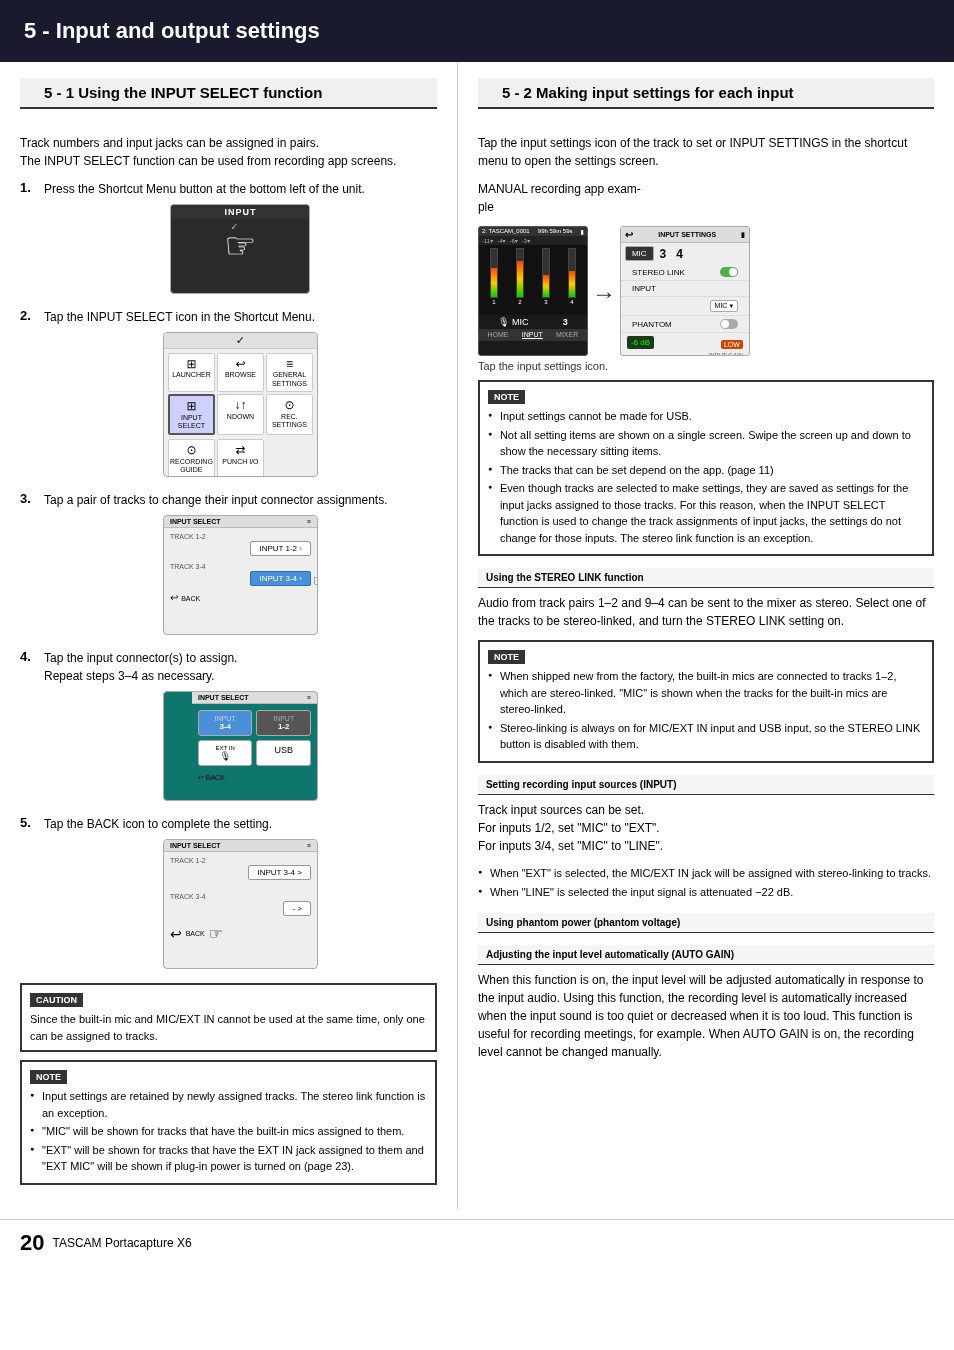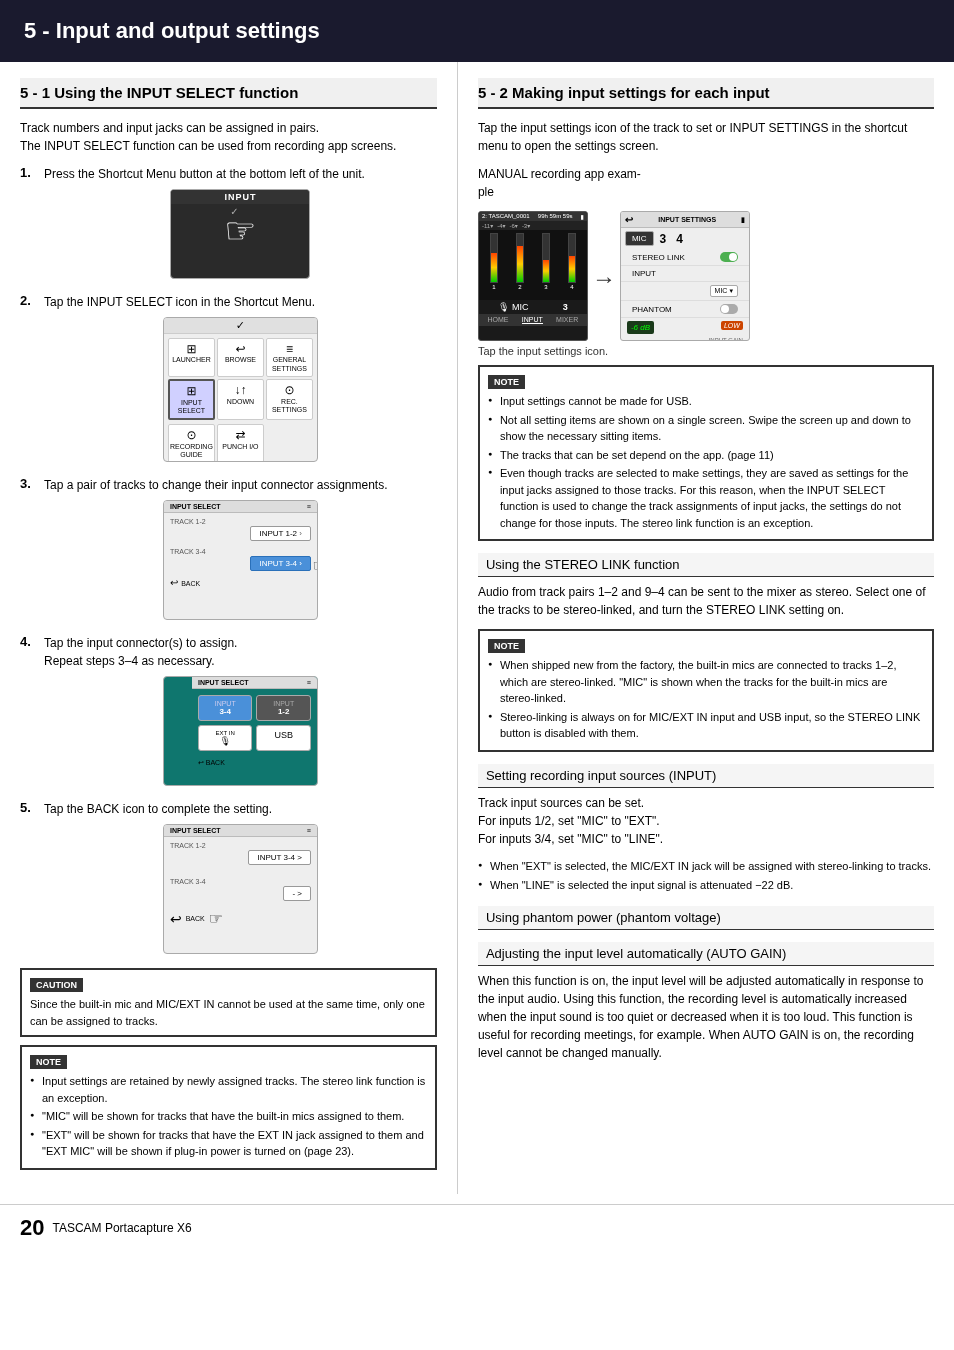--- a/index.html
+++ b/index.html
@@ -36,28 +36,28 @@
     .col-right {
       width: 52%;
       padding: 16px 20px 16px 20px;
     }
 
     .section-title {
       font-size: 15px;
       font-weight: bold;
       border-bottom: 2px solid #333;
       padding-bottom: 4px;
-      margin-bottom: 10px;
+      margin-bottom: 25px;
       background: #f0f0f0;
-      padding: 6px 0;
+      padding: 6px 24px;
     }
 
     .subsection-title {
-      font-size: 13px;
-      font-weight: normal;
+      font-size: 10px;
+      font-weight: bold;
       border-bottom: 1px solid #333;
       padding: 4px 8px;
       margin: 12px 0 6px 0;
       background: #f5f5f5;
     }
 
     .intro-text {
       font-size: 12px;
       line-height: 1.5;
       margin-bottom: 10px;
@@ -780,21 +780,21 @@
           <div class="is2-dropdown">
             <span>MIC</span> ▾
           </div>
         </div>
         <div class="is2-row">
           <span>PHANTOM</span>
           <div class="is2-toggle is2-toggle-off">
             <div class="is2-toggle-knob is2-toggle-knob-off"></div>
           </div>
         </div>
-        <div style="display:flex;justify-content:space-between;align-items:flex-start;padding:3px 6px;font-style:italic;">
+        <div style="display:flex;justify-content:space-between;align-items:flex-end;padding:3px 6px;">
           <div class="is2-gain">-6 dB</div>
           <div class="is2-low">LOW</div>
         </div>
         <div style="font-size:6px;text-align:right;padding:0 6px;color:#666;">INPUT GAIN</div>
       </div>
     </div>
 
     <p class="tap-instruction">Tap the input settings icon.</p>
 
     <div class="note-box">

